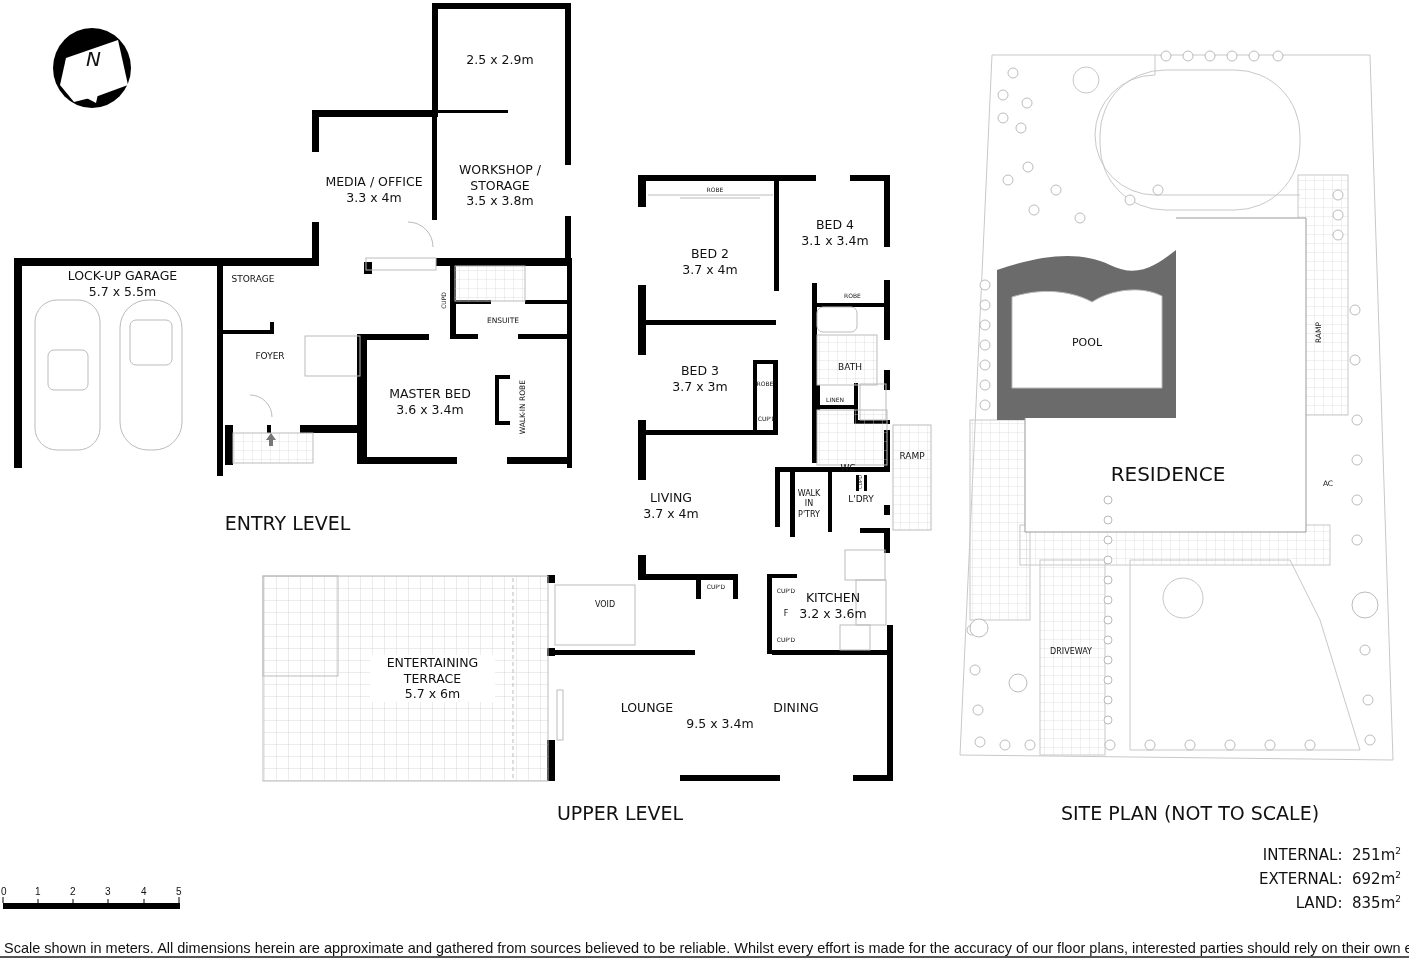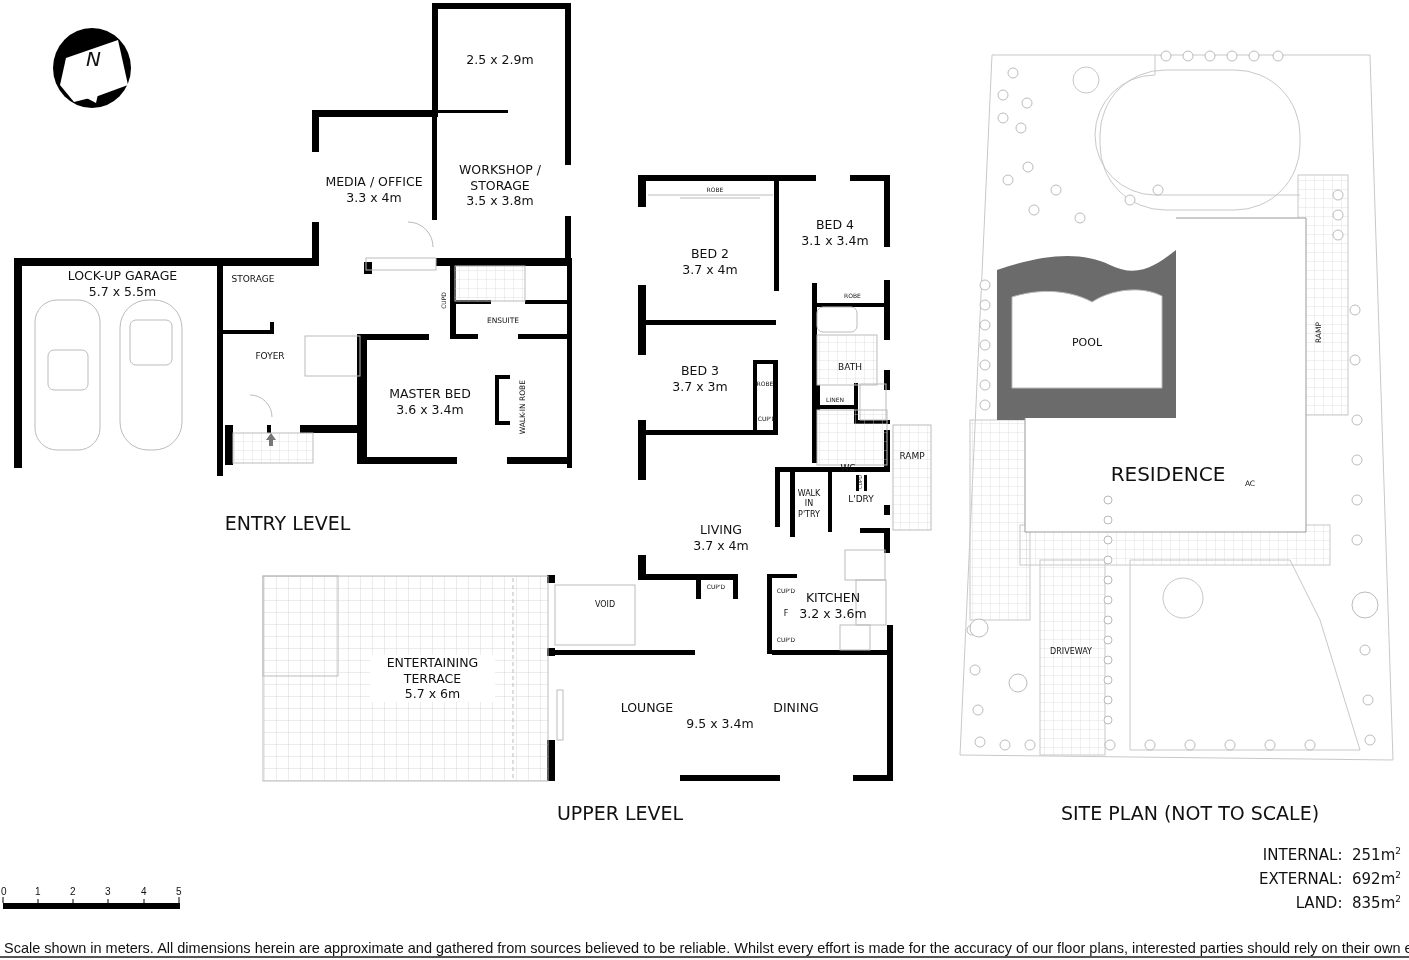--- a/index.html
+++ b/index.html
@@ -288,21 +288,21 @@
 <div class="lbl room" style="left:660px;top:363px;width:80px;">
   <div>BED 3</div>
   <div>3.7 x 3m</div>
 </div>
 <div class="lbl tiny" style="left:756px;top:380px;width:18px;">ROBE</div>
 <div class="lbl tiny" style="left:756px;top:415px;width:22px;">CUP'D</div>
 <div class="lbl small" style="left:832px;top:362px;width:36px;">BATH</div>
 <div class="lbl tiny" style="left:820px;top:396px;width:30px;">LINEN</div>
 <div class="lbl small" style="left:834px;top:463px;width:28px;">WC</div>
 <div class="lbl small" style="left:895px;top:451px;width:34px;">RAMP</div>
-<div class="lbl room" style="left:676px;top:490px;width:90px;margin-top:32px;">
+<div class="lbl room" style="left:626px;top:490px;width:90px;">
   <div>LIVING</div>
   <div>3.7 x 4m</div>
 </div>
 <div class="lbl small" style="left:793px;top:489px;width:32px;font-size:8px;line-height:1.3;">
   <div>WALK</div>
   <div>IN</div>
   <div>P'TRY</div>
 </div>
 <div class="lbl tiny vert" style="left:857px;top:475px;font-size:5px;">CUPD</div>
 <div class="lbl small" style="left:843px;top:494px;width:36px;">L'DRY</div>
@@ -321,21 +321,21 @@
   <div>5.7 x 6m</div>
 </div>
 <div class="lbl room" style="left:612px;top:700px;width:70px;">LOUNGE</div>
 <div class="lbl room" style="left:764px;top:700px;width:64px;">DINING</div>
 <div class="lbl room" style="left:680px;top:716px;width:80px;">9.5 x 3.4m</div>
 <div class="lbl level" style="left:550px;top:802px;width:140px;">UPPER LEVEL</div>
 
 <div class="lbl small" style="left:1060px;top:336px;width:54px;font-size:11px;">POOL</div>
 <div class="lbl" style="left:1098px;top:462px;width:140px;font-size:20px;">RESIDENCE</div>
 <div class="lbl tiny vert" style="left:1314px;top:322px;font-size:7.5px;">RAMP</div>
-<div class="lbl tiny" style="left:1242px;top:479px;width:16px;font-size:7.5px;">AC</div>
+<div class="lbl tiny" style="left:1320px;top:479px;width:16px;font-size:7.5px;">AC</div>
 <div class="lbl tiny" style="left:1043px;top:647px;width:56px;font-size:8px;">DRIVEWAY</div>
 <div class="lbl level" style="left:1060px;top:802px;width:260px;">SITE PLAN (NOT TO SCALE)</div>
 
 <div class="area" style="top:846px;">
   <span>INTERNAL:</span>&nbsp;
   <span>251m</span><sup>2</sup>
 </div>
 <div class="area" style="top:870px;">
   <span>EXTERNAL:</span>&nbsp;
   <span>692m</span><sup>2</sup>

